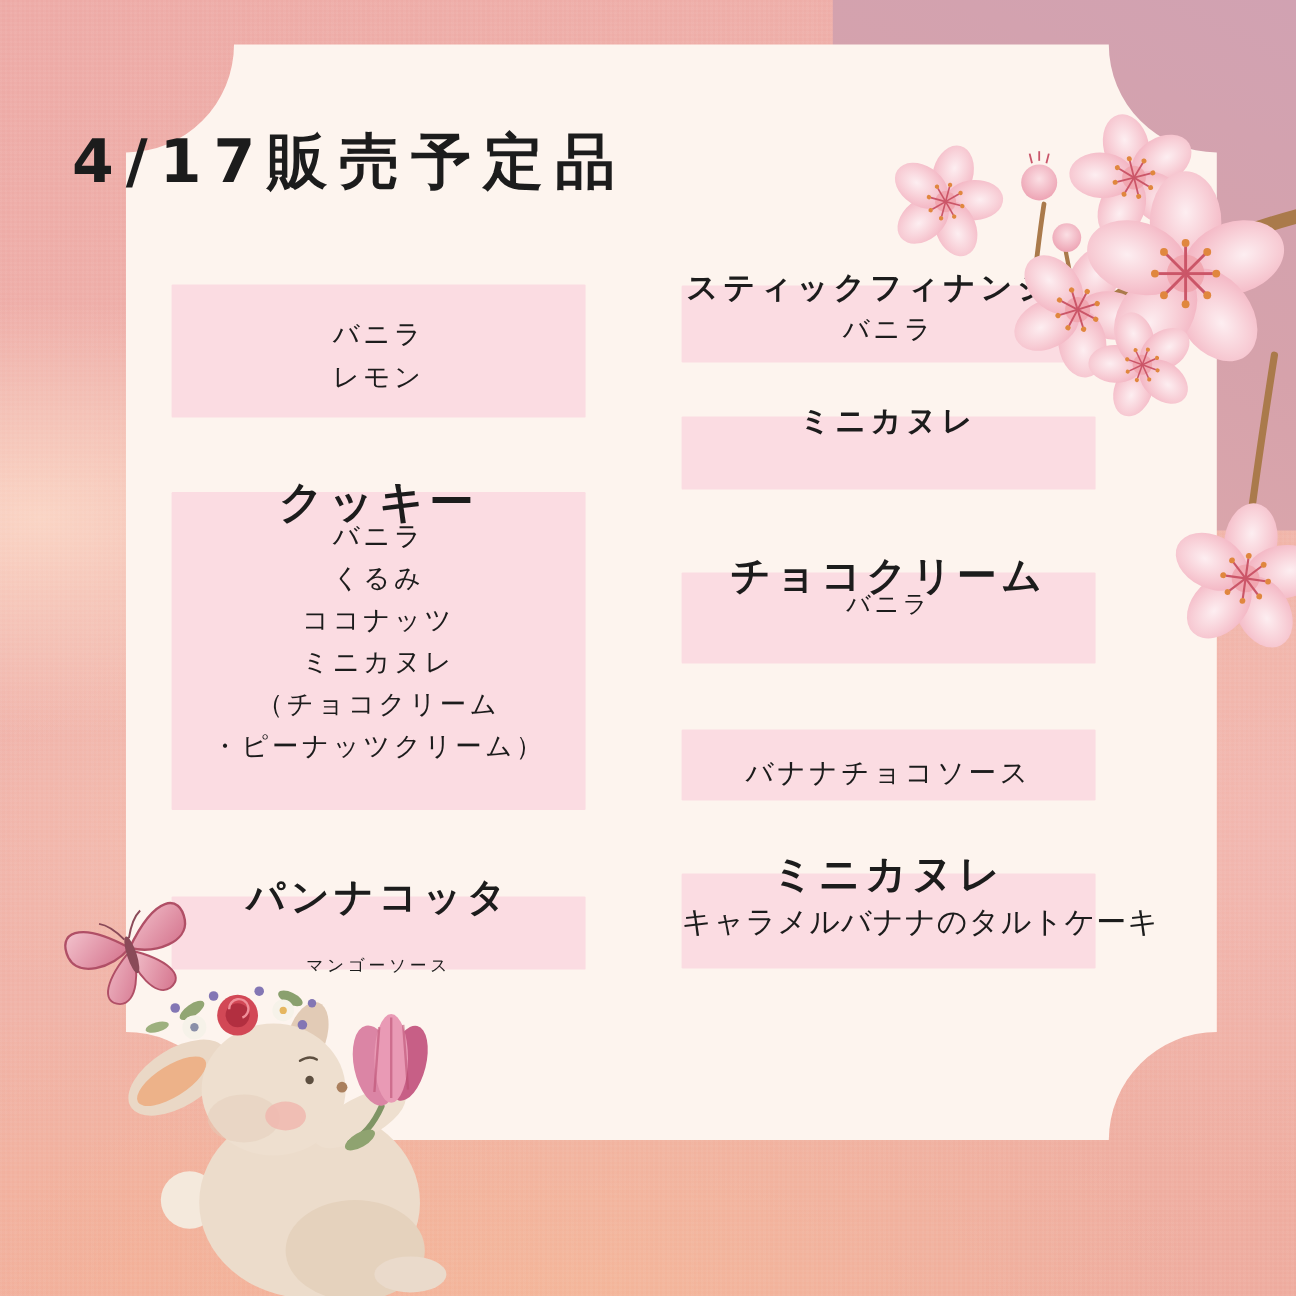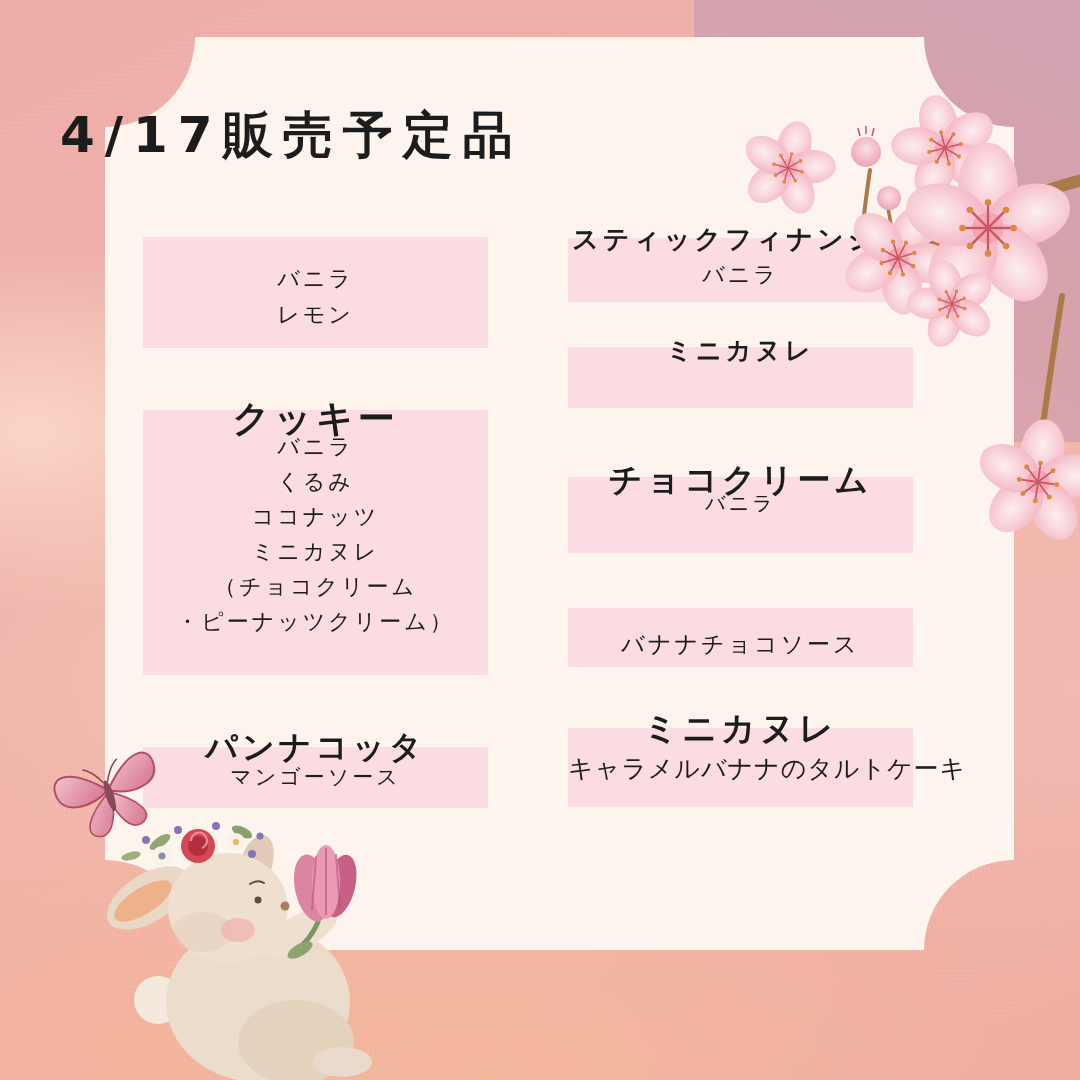--- a/index.html
+++ b/index.html
@@ -55,21 +55,21 @@
   <div class="t colL" style="top:394px;font-size:37px">クッキー</div>
   <div class="f colL" style="top:432px">バニラ</div>
   <div class="f colL" style="top:467px">くるみ</div>
   <div class="f colL" style="top:502px">ココナッツ</div>
   <div class="f colL" style="top:537px">ミニカヌレ</div>
   <div class="f colL" style="top:572px">（チョコクリーム</div>
   <div class="f colL" style="top:607px">・ピーナッツクリーム）</div>
 
   <div class="box colL" style="top:747px;height:61px"></div>
   <div class="t colL" style="top:726px;font-size:32px">パンナコッタ</div>
-  <div class="f colL" style="top:763px;font-size:21px">マンゴーソース</div>
+  <div class="f colL" style="top:796px;font-size:14px">マンゴーソース</div>
 
   <div class="box colR" style="top:238px;height:64px"></div>
   <div class="t colR" style="top:222px;font-size:26px">スティックフィナンシェ</div>
   <div class="f colR" style="top:260px">バニラ</div>
 
   <div class="box colR" style="top:347px;height:61px"></div>
   <div class="t colR" style="top:334px;font-size:25px">ミニカヌレ</div>
 
   <div class="box colR" style="top:477px;height:76px"></div>
   <div class="t colR" style="top:458px;font-size:33px">チョコクリーム</div>

